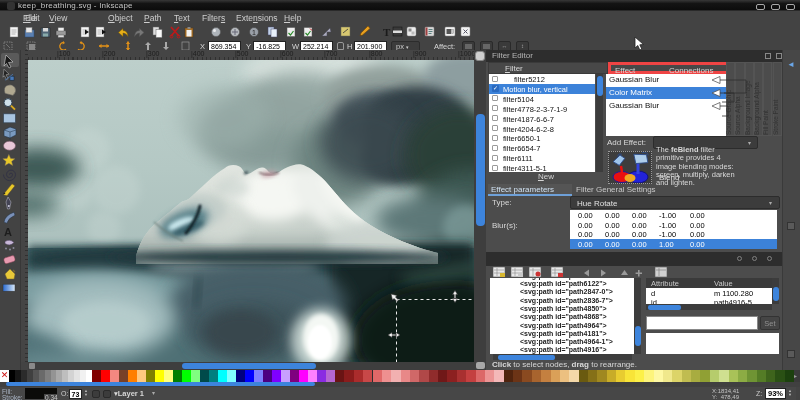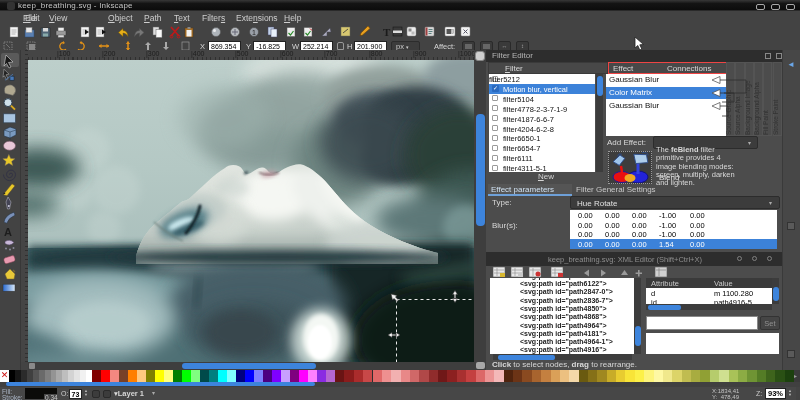--- a/index.html
+++ b/index.html
@@ -431,27 +431,27 @@
 </div>
 <div class="abs" style="left:486px;top:50px;width:314px;height:320px;background:#4c4c4c;">
 <div class="abs" style="left:0;top:0;width:296px;height:12px;background:#2d2d2d;">
  <div class="abs" style="left:6px;top:1px;font-size:8px;color:#b4b4b4;">Filter Editor</div>
  <div class="abs" style="left:290px;top:3px;width:6px;height:6px;border:1px solid #888;"></div>
  <div class="abs" style="left:279px;top:3px;width:6px;height:6px;border:1px solid #888;"></div>
 </div>
 <div class="abs" style="left:2px;top:12px;width:120px;height:12px;background:#484848;border:1px solid #3a3a3a;">
  <div class="abs" style="left:16px;top:1px;font-size:8px;color:#d8d8d8;"><u>F</u>ilter</div>
 </div>
-<div class="abs" style="left:122px;top:12px;width:160px;height:12px;background:#484848;border:1px solid #ef4444;">
+<div class="abs" style="left:122px;top:12px;width:160px;height:12px;background:#484848;border:3px solid #ef4444;">
  <div class="abs" style="left:4px;top:1px;font-size:8px;color:#d8d8d8;">Effect</div>
  <div class="abs" style="left:58px;top:1px;font-size:8px;color:#d8d8d8;">Connections</div>
 </div>
 <div class="abs" style="left:3px;top:24px;width:106px;height:98px;background:#fff;overflow:hidden;">
         <div class="abs" style="left:3px;top:1.5px;width:6px;height:6px;background:#fff;border:1px solid #9a9a9a;border-radius:1px;"></div>
-        <div class="abs" style="left:0;top:1.0px;font-size:7.5px;color:#111;white-space:nowrap;">filter5212</div>
+        <div class="abs" style="left:25px;top:1.0px;font-size:7.5px;color:#111;white-space:nowrap;">filter5212</div>
         <div class="abs" style="left:0;top:9.9px;width:106px;height:10px;background:#3c82d9;"></div>
         <div class="abs" style="left:3px;top:11.4px;width:7px;height:7px;background:#2a6ac0;border-radius:1px;color:#fff;font-size:6px;line-height:7px;text-align:center;">✓</div>
         <div class="abs" style="left:14px;top:10.9px;font-size:7.5px;color:#fff;white-space:nowrap;">Motion blur, vertical</div>
         <div class="abs" style="left:3px;top:21.3px;width:6px;height:6px;background:#fff;border:1px solid #9a9a9a;border-radius:1px;"></div>
         <div class="abs" style="left:14px;top:20.8px;font-size:7.5px;color:#111;white-space:nowrap;">filter5104</div>
         <div class="abs" style="left:3px;top:31.2px;width:6px;height:6px;background:#fff;border:1px solid #9a9a9a;border-radius:1px;"></div>
         <div class="abs" style="left:14px;top:30.7px;font-size:7.5px;color:#111;white-space:nowrap;">filter4778-2-3-7-1-9</div>
         <div class="abs" style="left:3px;top:41.1px;width:6px;height:6px;background:#fff;border:1px solid #9a9a9a;border-radius:1px;"></div>
         <div class="abs" style="left:14px;top:40.6px;font-size:7.5px;color:#111;white-space:nowrap;">filter4187-6-6-7</div>
         <div class="abs" style="left:3px;top:51.0px;width:6px;height:6px;background:#fff;border:1px solid #9a9a9a;border-radius:1px;"></div>
@@ -530,24 +530,23 @@
 <div class="abs" style="left:84px;top:146px;width:210px;height:13px;background:#3c3c3c;border:1px solid #2c2c2c;border-radius:2px;">
  <div class="abs" style="left:6px;top:1.5px;font-size:8px;color:#e0e0e0;">Hue Rotate</div>
  <div class="abs" style="left:198px;top:2px;font-size:6px;color:#aaa;">▾</div>
 </div>
 <div class="abs" style="left:6px;top:171px;font-size:8px;color:#d8d8d8;">Blur(s):</div>
 <div class="abs" style="left:84px;top:160px;width:207px;height:38.5px;background:#fff;overflow:hidden;">
         <div class="abs" style="left:8px;top:1.0px;font-size:7.5px;color:#000;"><span style="display:inline-block;width:27px;">0.00</span><span style="display:inline-block;width:27px;">0.00</span><span style="display:inline-block;width:27px;">0.00</span><span style="display:inline-block;width:31px;">-1.00</span><span style="display:inline-block;width:27px;">0.00</span></div>
         <div class="abs" style="left:8px;top:10.6px;font-size:7.5px;color:#000;"><span style="display:inline-block;width:27px;">0.00</span><span style="display:inline-block;width:27px;">0.00</span><span style="display:inline-block;width:27px;">0.00</span><span style="display:inline-block;width:31px;">-1.00</span><span style="display:inline-block;width:27px;">0.00</span></div>
         <div class="abs" style="left:8px;top:20.2px;font-size:7.5px;color:#000;"><span style="display:inline-block;width:27px;">0.00</span><span style="display:inline-block;width:27px;">0.00</span><span style="display:inline-block;width:27px;">0.00</span><span style="display:inline-block;width:31px;">-1.00</span><span style="display:inline-block;width:27px;">0.00</span></div>
         <div class="abs" style="left:0;top:28.8px;width:207px;height:9.8px;background:#3c82d9;"></div>
-        <div class="abs" style="left:8px;top:29.8px;font-size:7.5px;color:#fff;"><span style="display:inline-block;width:27px;">0.00</span><span style="display:inline-block;width:27px;">0.00</span><span style="display:inline-block;width:27px;">0.00</span><span style="display:inline-block;width:31px;">1.54</span><span style="display:inline-block;width:27px;">0.00</span></div>
+        <div class="abs" style="left:8px;top:29.8px;font-size:7.5px;color:#fff;"><span style="display:inline-block;width:27px;">0.00</span><span style="display:inline-block;width:27px;">0.00</span><span style="display:inline-block;width:27px;">0.00</span><span style="display:inline-block;width:31px;">1.00</span><span style="display:inline-block;width:27px;">0.00</span></div>
       </div>
 <div class="abs" style="left:0;top:202px;width:296px;height:14px;background:#2d2d2d;">
- <div class="abs" style="left:62px;top:3px;font-size:7.5px;color:#8f8f8f;">keep_breathing.svg: XML Editor (Shift+Ctrl+X)</div>
  <div class="abs" style="left:251px;top:4px;width:5px;height:5px;border:1.2px solid #808080;border-radius:50%;"></div>
  <div class="abs" style="left:266px;top:4px;width:5px;height:5px;border:1.2px solid #808080;border-radius:50%;"></div>
  <div class="abs" style="left:281px;top:4px;width:5px;height:5px;border:1.2px solid #808080;border-radius:50%;"></div>
 </div>
 <svg class="abs" style="left:4px;top:216px;" width="290" height="14">
  <g>
   <g transform="translate(3,1)">
             <rect width="12" height="10" fill="#e8e8e8" stroke="#555" stroke-width="0.6"></rect>
             <path d="M1 3h10M1 6h10M4 1v8" stroke="#888" stroke-width="0.6"></path>
             <rect x="7" y="6" width="5" height="4" fill="#d8b830"></rect>

